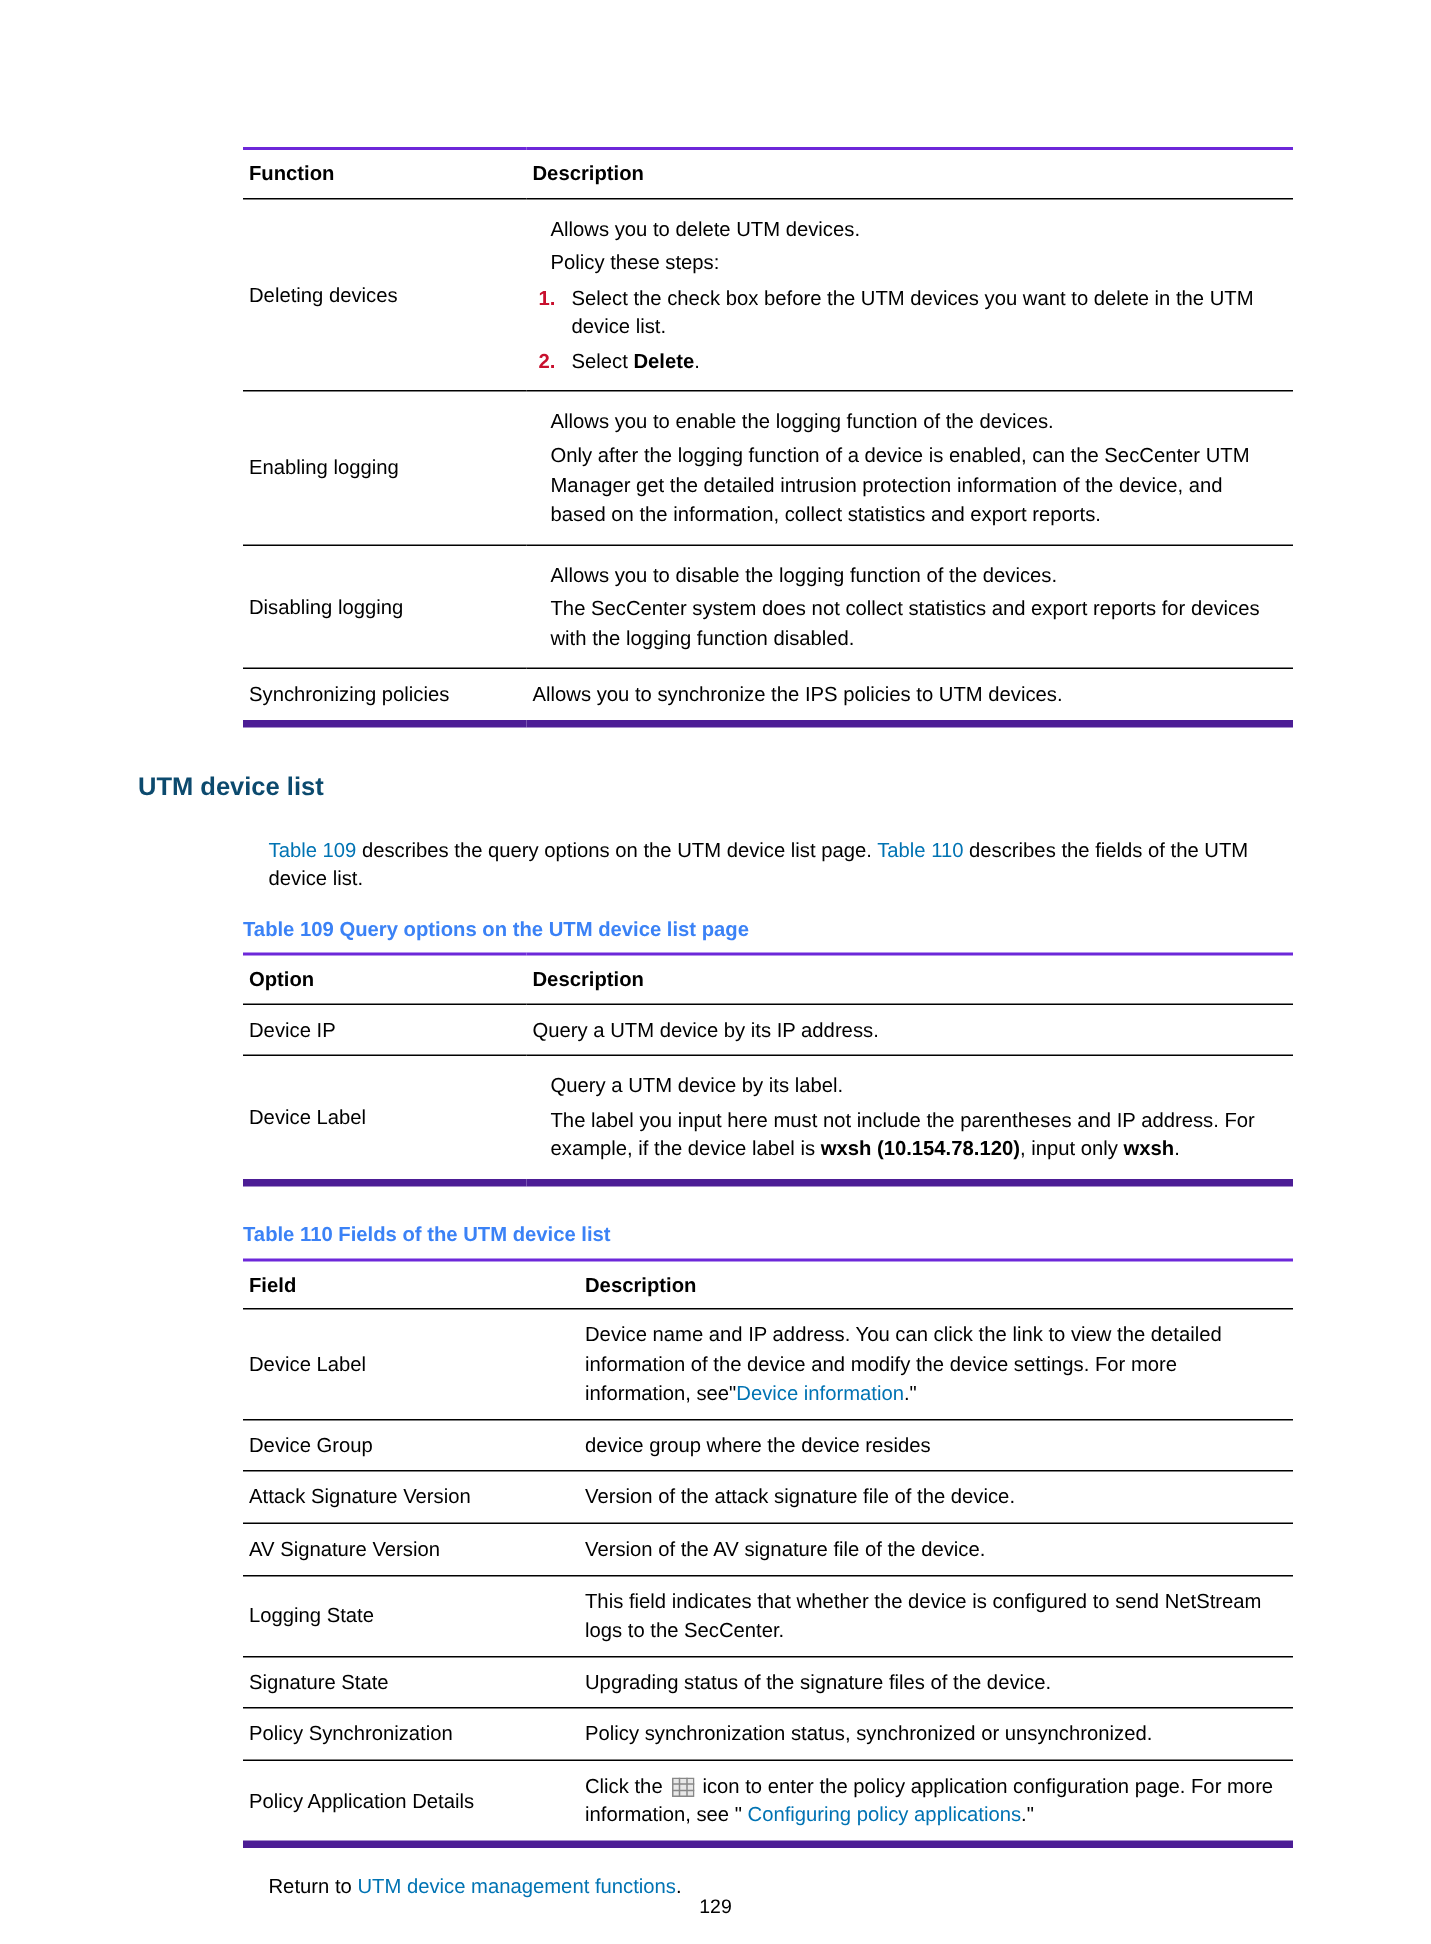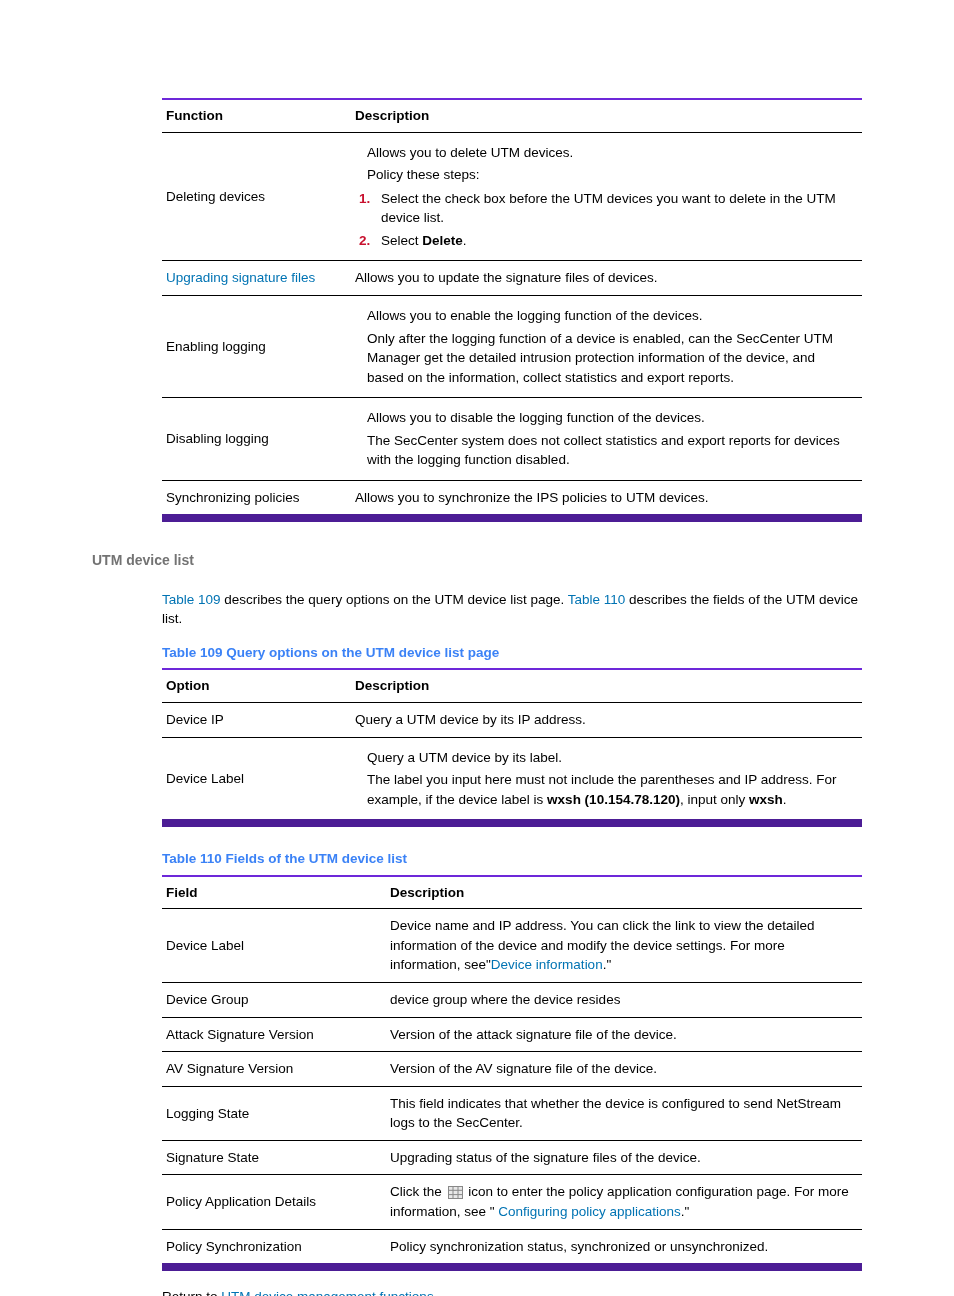--- a/index.html
+++ b/index.html
@@ -32,46 +32,46 @@
     padding: 6px 8px 6px 4px;
     border-top: 2px solid #6d28d9;
     border-bottom: 1.5px solid #000;
   }
   tbody td {
     padding: 7px 8px 7px 4px;
     vertical-align: middle;
     border-bottom: 0.8px solid #000;
   }
   tbody tr:last-child td {
-    border-bottom: 8px solid #4c1d95;
+    border-bottom: 5px solid #4c1d95;
   }
   .col1 { width: 27%; }
   .col1b { width: 32%; }
   .link {
     color: #0073b3;
     cursor: pointer;
   }
   .link-inline {
     color: #0073b3;
     cursor: pointer;
   }
   .h2 {
-    color: #737373;
-    font-size: 14px;
+    color: #0c4a6e;
+    font-size: 17px;
     font-weight: bold;
     margin: 28px 0 19px 0;
   }
   .table-title {
     color: #3b82f6;
     font-size: 13.5px;
     font-weight: bold;
     margin: 14px 0 6px 0;
   }
   p.body {
-    margin: 6px 0;
+    margin: 6px 17px;
   }
   ol.steps {
     margin: 4px 0 0 0;
     padding-left: 20px;
     list-style: none;
     counter-reset: step;
   }
   ol.steps li {
     counter-increment: step;
     position: relative;
@@ -121,24 +121,20 @@
               <p>Allows you to delete UTM devices.</p>
               <p>Policy these steps:</p>
               <ol class="steps">
                 <li><span>Select the check box before the UTM devices you want to delete in the UTM device list.</span></li>
                 <li><span>Select </span><span class="bold">Delete</span><span>.</span></li>
               </ol>
             </div>
           </td>
         </tr>
 
-        <tr>
-          <td><span class="link">Upgrading signature files</span></td>
-          <td>Allows you to update the signature files of devices.</td>
-        </tr>
 
         <tr>
           <td>Enabling logging</td>
           <td>
             <div class="desc-block">
               <p>Allows you to enable the logging function of the devices.</p>
               <p>Only after the logging function of a device is enabled, can the SecCenter UTM Manager get the detailed intrusion protection information of the device, and based on the information, collect statistics and export reports.</p>
             </div>
           </td>
         </tr>
@@ -220,37 +216,37 @@
           <td>AV Signature Version</td>
           <td>Version of the AV signature file of the device.</td>
         </tr>
         <tr>
           <td>Logging State</td>
           <td>This field indicates that whether the device is configured to send NetStream logs to the SecCenter.</td>
         </tr>
         <tr>
           <td>Signature State</td>
           <td>Upgrading status of the signature files of the device.</td>
+        </tr>
+        <tr>
+          <td>Policy Synchronization</td>
+          <td>Policy synchronization status, synchronized or unsynchronized.</td>
         </tr>
         <tr>
           <td>Policy Application Details</td>
           <td>
             <span>Click the </span><svg class="grid-icon" width="15" height="13">
                 <rect x="0.5" y="0.5" width="14" height="12" fill="#e8e8e8" stroke="#888"></rect>
                 <line x1="0" y1="4.3" x2="15" y2="4.3" stroke="#888"></line>
                 <line x1="0" y1="8.6" x2="15" y2="8.6" stroke="#888"></line>
                 <line x1="5" y1="0" x2="5" y2="13" stroke="#888"></line>
                 <line x1="10" y1="0" x2="10" y2="13" stroke="#888"></line>
               </svg><span> icon to enter the policy application configuration page. For more information, see " </span><span class="link-inline">Configuring policy applications</span><span>."</span>
           </td>
         </tr>
-        <tr>
-          <td>Policy Synchronization</td>
-          <td>Policy synchronization status, synchronized or unsynchronized.</td>
-        </tr>
       </tbody>
     </table>
 
     <p class="body" style="margin-top:16px">
       <span>Return to </span><span class="link-inline">UTM device management functions</span><span>.</span>
     </p>
   </div>
 
   <div class="page-num">129</div>
 </div>

